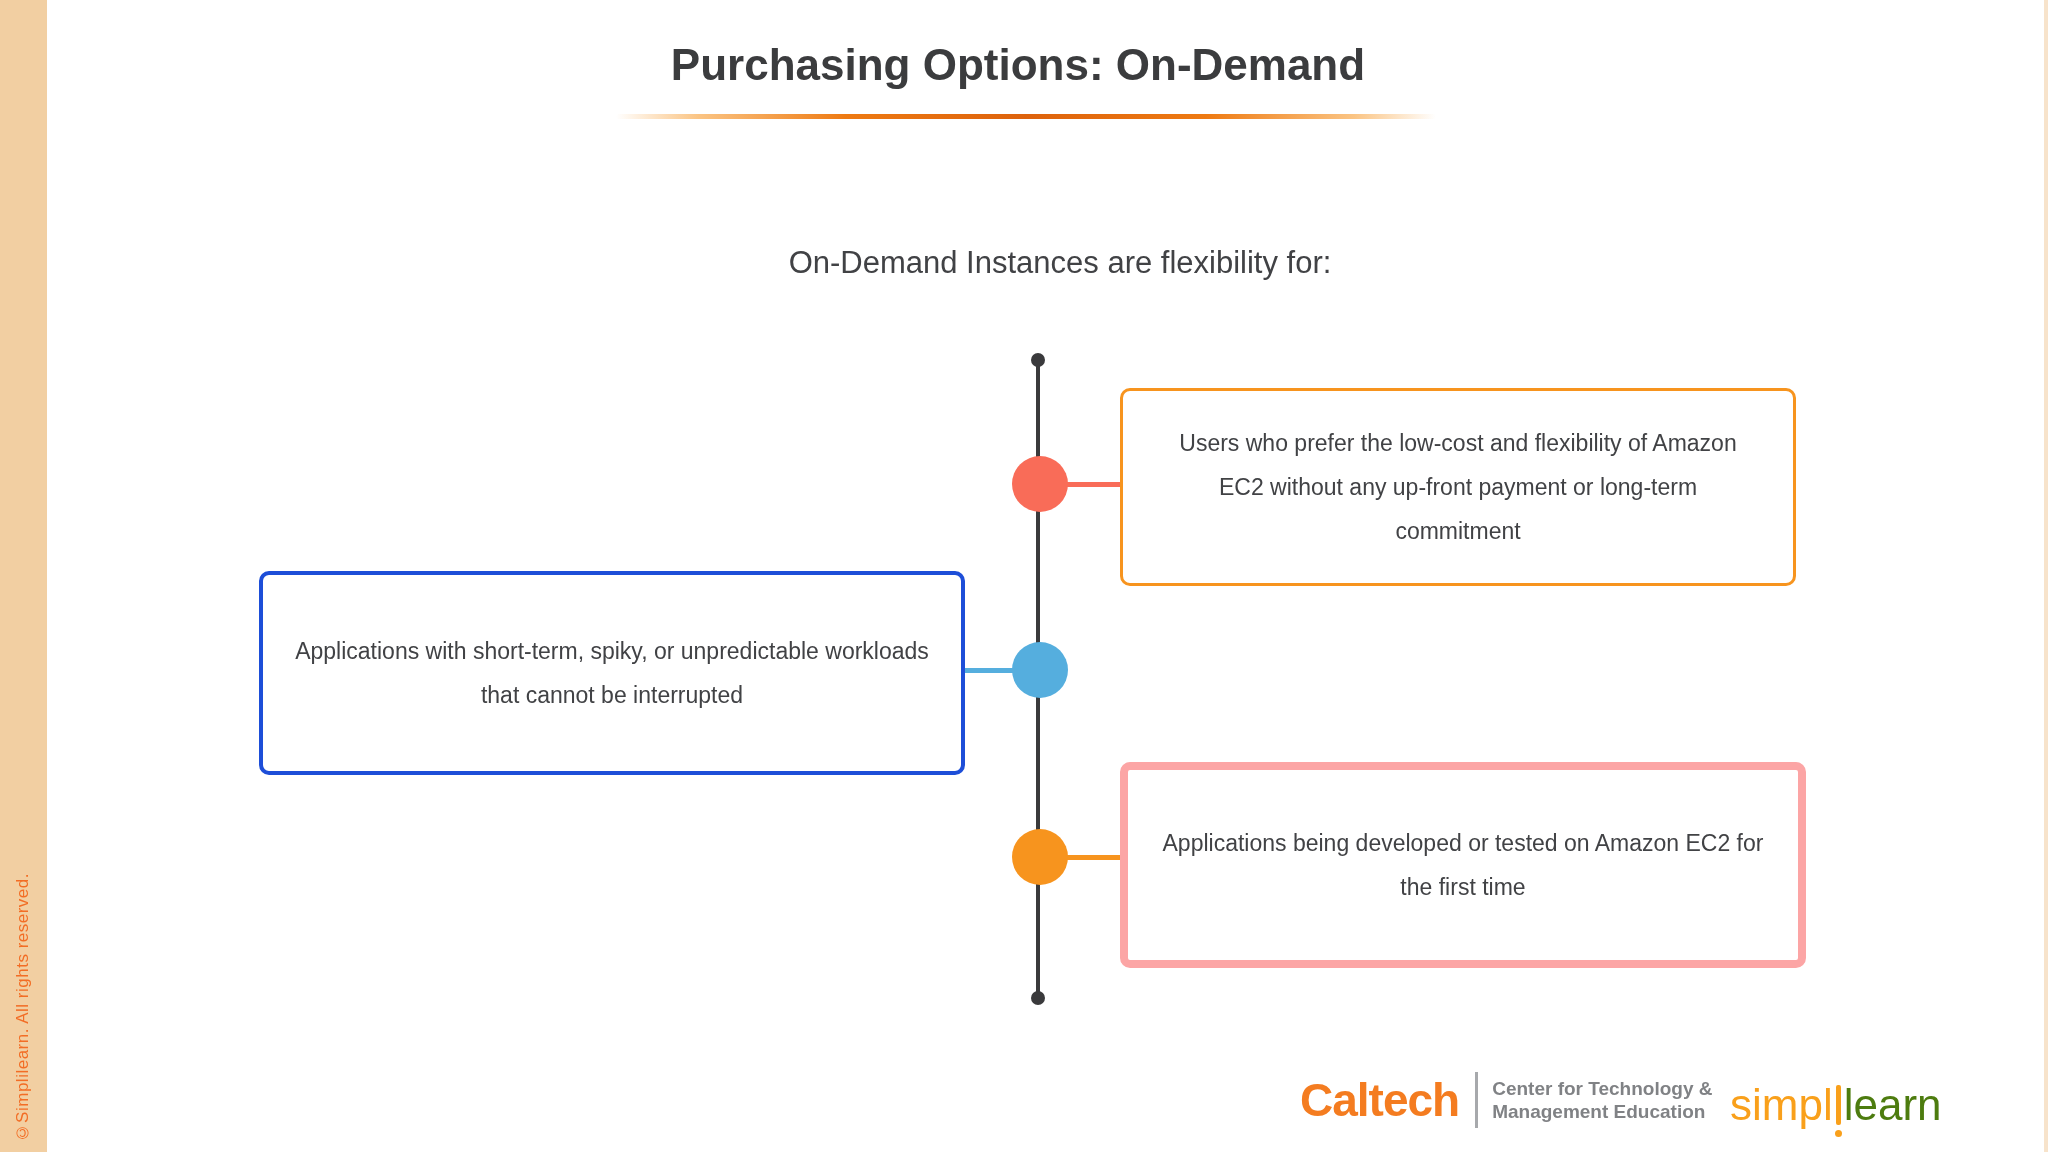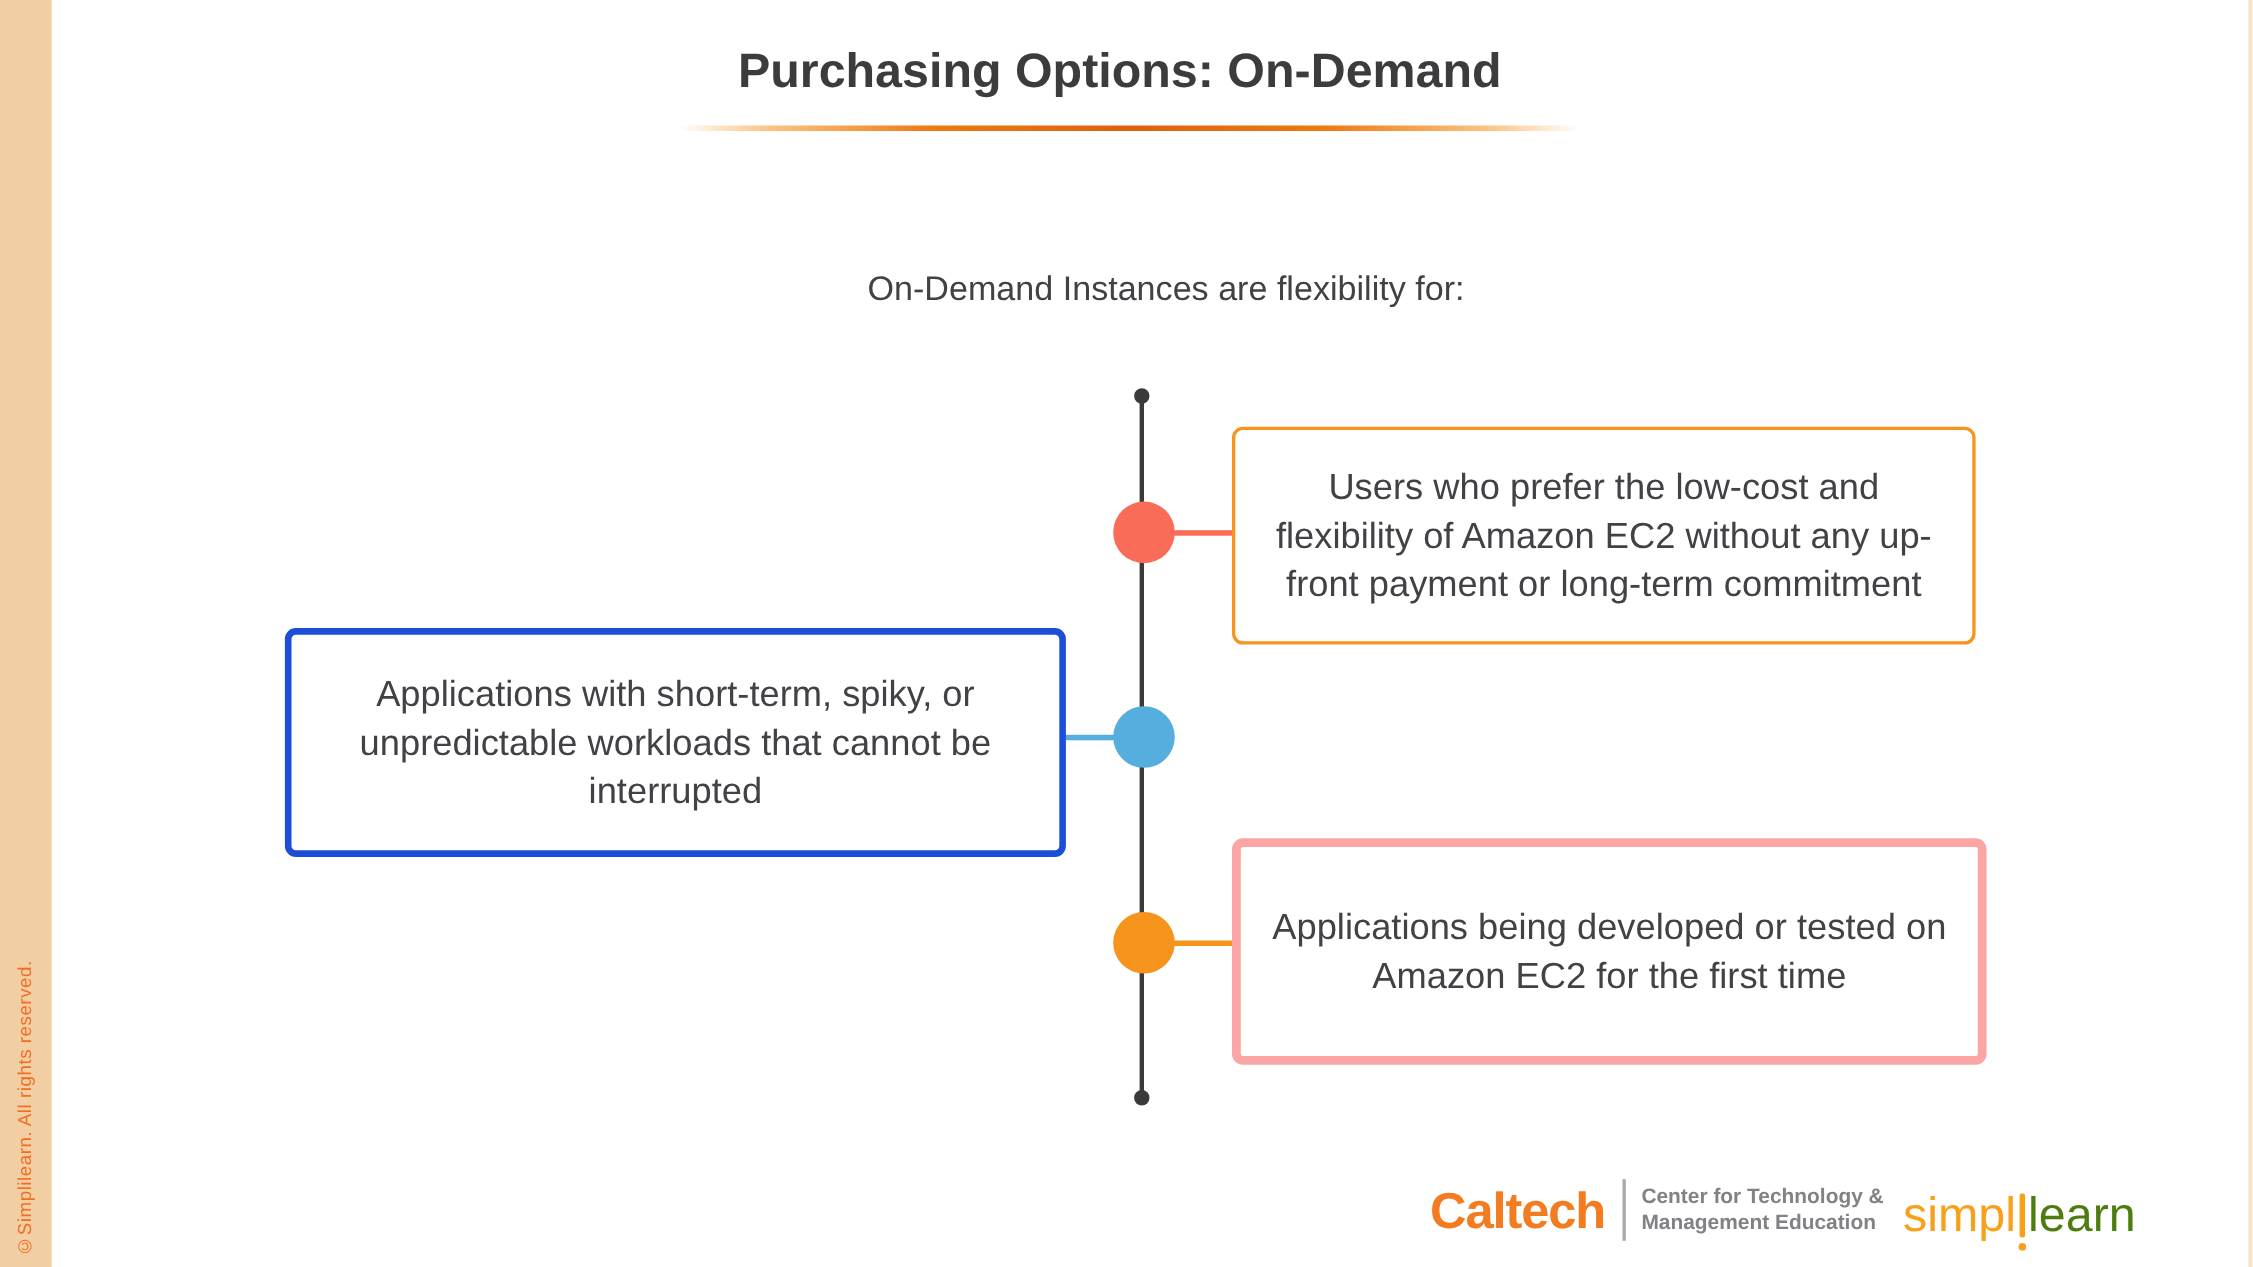--- a/index.html
+++ b/index.html
@@ -116,35 +116,35 @@
 
   
   .callout {
     position: absolute;
     background: #ffffff;
     border-radius: 10px;
     display: flex;
     align-items: center;
     justify-content: center;
     text-align: center;
-    font-size: 33px;
+    font-size: 23px;
     line-height: 44px;
     color: #414245;
   }
   .callout .inner { margin: 0 auto; }
   .box-1 {
     left: 1120px; top: 388px;
     width: 670px; height: 192px;
     border: 3px solid #F7941E;
   }
   .box-1 .inner { width: 600px; }
   .box-2 {
     left: 259px; top: 571px;
     width: 698px; height: 196px;
-    border: 6px solid #1d4ed8;
+    border: 4px solid #1d4ed8;
   }
   .box-2 .inner { width: 650px; }
   .box-3 {
     left: 1120px; top: 762px;
     width: 670px; height: 190px;
     border: 8px solid #fca5a5;
   }
   .box-3 .inner { width: 620px; }
 
   

